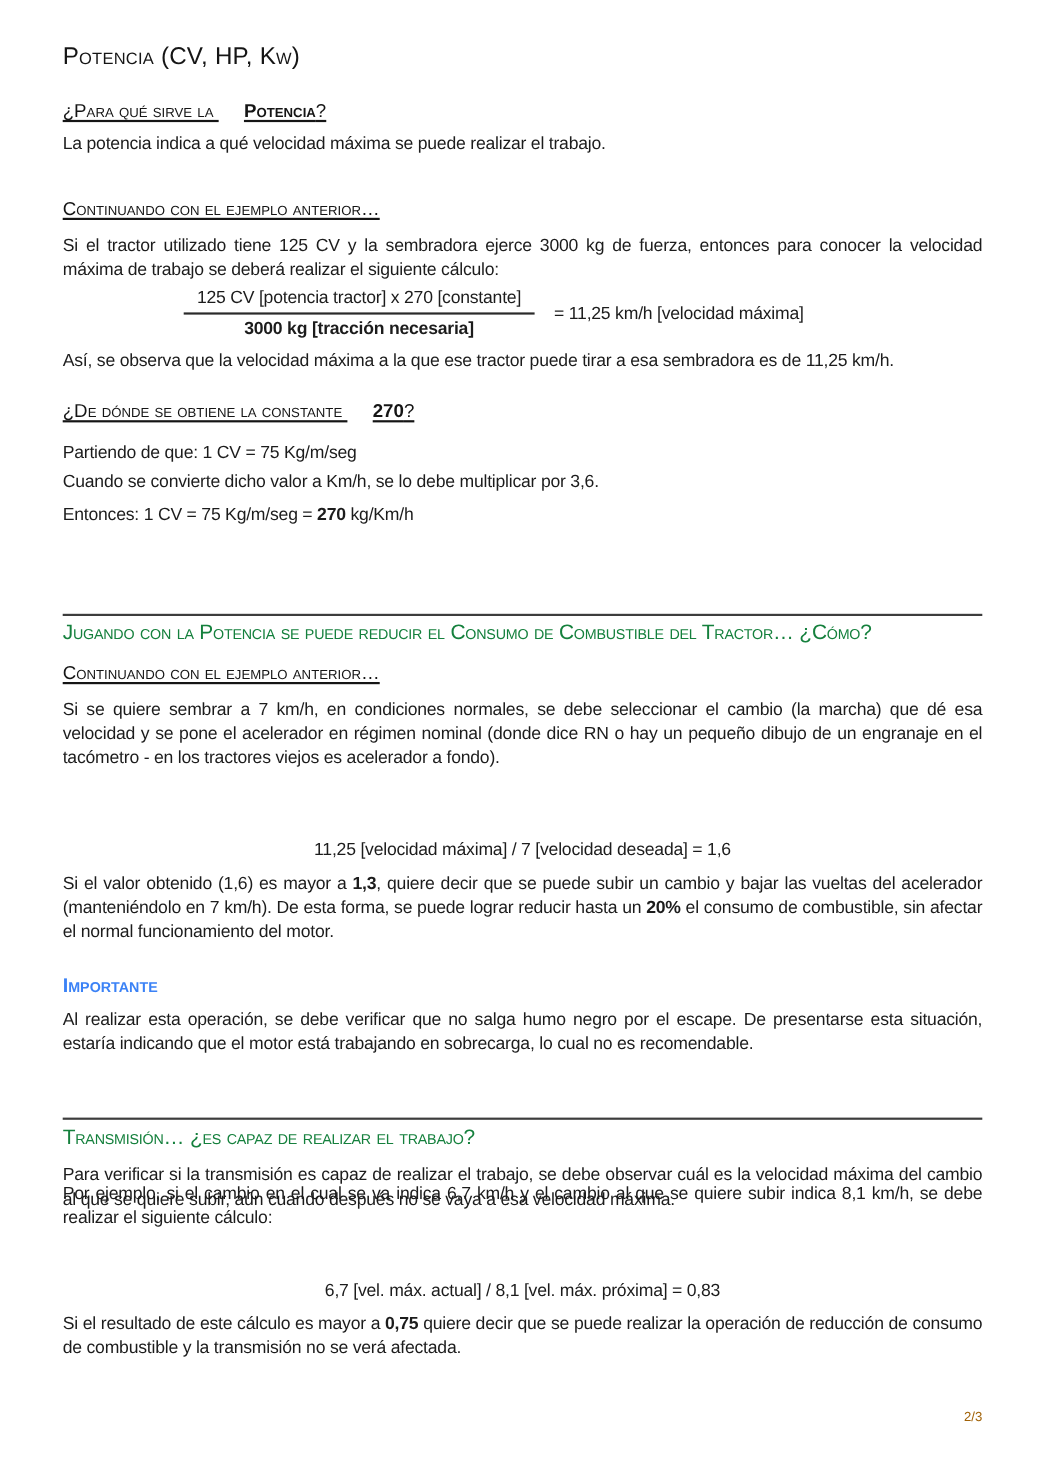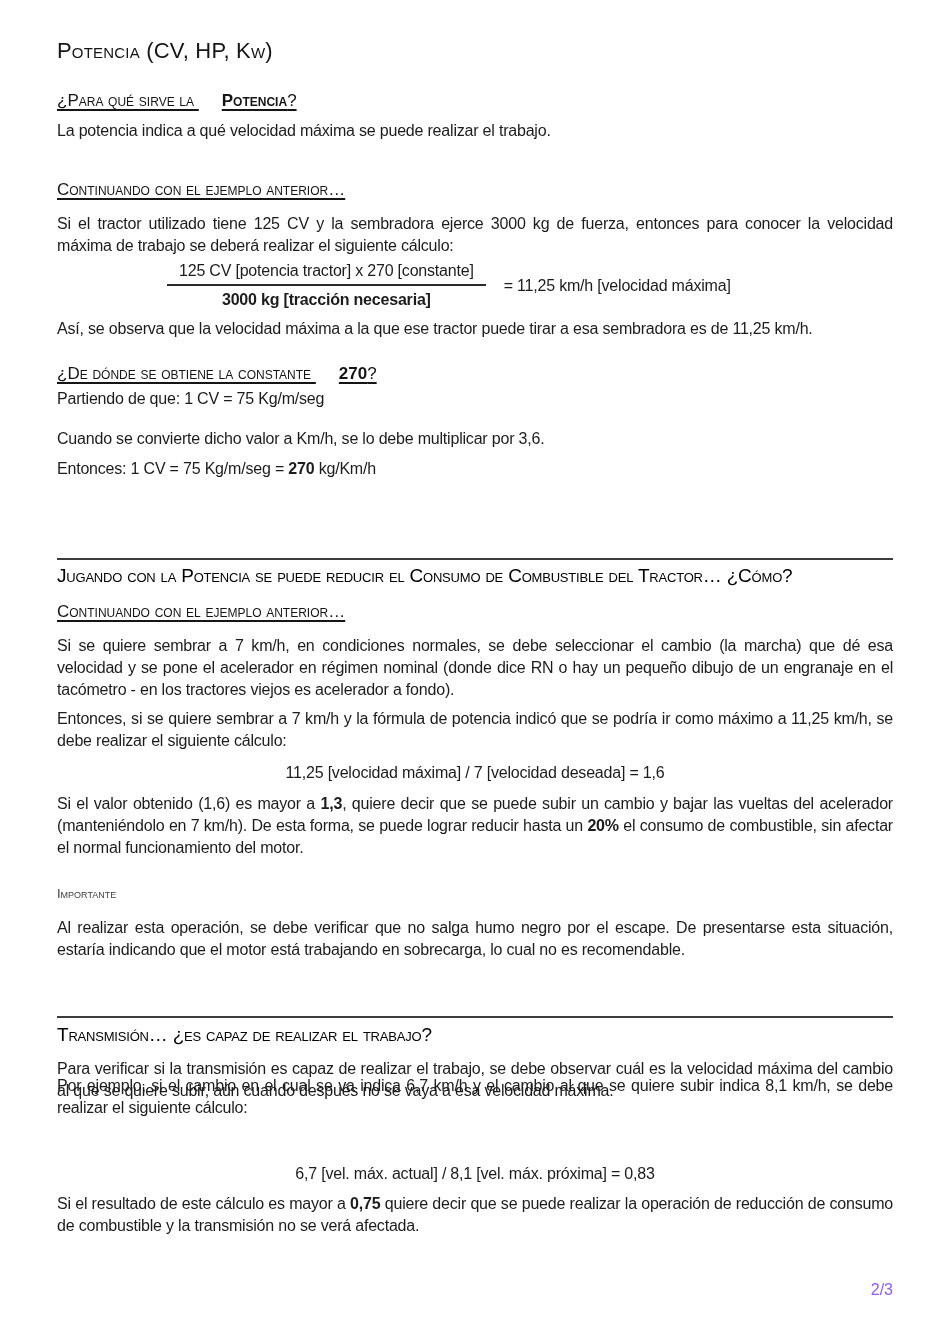--- a/index.html
+++ b/index.html
@@ -35,37 +35,37 @@
   }
   .subhead b { font-weight: 700; padding-left: 23px; }
 
   
   .section-head {
     font-size: 19px;
     font-variant: small-caps;
     font-weight: 400;
     letter-spacing: -0.2px;
     white-space: nowrap;
-    color: #000000;
+    color: #15803d;
   }
 
   
   .para {
     font-size: 16px;
     line-height: 22px;
     text-align: justify;
     letter-spacing: -0.2px;
   }
   .para b { font-weight: 700; }
 
   .important-head {
-    font-size: 13px;
+    font-size: 18px;
     font-variant: small-caps;
-    font-weight: 400;
-    color: #404040;
+    font-weight: 700;
+    color: #3b82f6;
   }
 
   
   .formula-row {
     display: flex;
     align-items: center;
     padding-left: 110px;
     font-size: 16px;
     letter-spacing: -0.2px;
   }
@@ -91,22 +91,22 @@
     left: 57px;
     right: 57px;
     margin: 0;
     border: none;
     border-top: 2px solid #3d3d3d;
   }
 
   .page-number {
     position: absolute;
     right: 57px;
-    font-size: 16px;
-    color: #8b5cf6;
+    font-size: 12px;
+    color: #a16207;
   }
 </style>
 </head>
 <body>
 
 <div class="page">
 
   <div class="blk doc-title" style="top:38px">Potencia (CV, HP, Kw)</div>
 
   <div class="blk subhead" style="top:91px"><span>¿Para qué sirve la </span><b>Potencia</b><span>?</span></div>
@@ -122,35 +122,34 @@
       <div class="frac-num">125 CV [potencia tractor] x 270 [constante]</div>
       <div class="frac-den">3000 kg [tracción necesaria]</div>
     </div>
     <div class="frac-result">= 11,25 km/h [velocidad máxima]</div>
   </div>
 
   <div class="blk para" style="top:318px">Así, se observa que la velocidad máxima a la que ese tractor puede tirar a esa sembradora es de 11,25 km/h.</div>
 
   <div class="blk subhead" style="top:364px"><span>¿De dónde se obtiene la constante </span><b>270</b><span>?</span></div>
 
-  <div class="blk para" style="top:388px">Partiendo de que: 1 CV = 75 Kg/m/seg</div>
+  <div class="blk para" style="top:401px">Partiendo de que: 1 CV = 75 Kg/m/seg</div>
 
   <div class="blk para" style="top:428px">Cuando se convierte dicho valor a Km/h, se lo debe multiplicar por 3,6.</div>
 
   <div class="blk para" style="top:458px"><span>Entonces: 1 CV = 75 Kg/m/seg = </span><b>270</b><span> kg/Km/h</span></div>
 
   <hr class="divider" style="top:558px">
 
   <div class="blk section-head" style="top:565px">Jugando con la Potencia se puede reducir el Consumo de Combustible del Tractor… ¿Cómo?</div>
 
   <div class="blk subhead" style="top:602px">Continuando con el ejemplo anterior…</div>
 
   <div class="blk para" style="top:635px">Si se quiere sembrar a 7 km/h, en condiciones normales, se debe seleccionar el cambio (la marcha) que dé esa velocidad y se pone el acelerador en régimen nominal (donde dice RN o hay un pequeño dibujo de un engranaje en el tacómetro - en los tractores viejos es acelerador a fondo).</div>
 
-  <div class="blk para" style="top:708px">Entonces, si se quiere sembrar a 7 km/h y la fórmula de potencia indicó que se podría ir como máximo a 11,25 km/h, se debe realizar el siguiente cálculo:</div>
 
   <div class="blk formula-center" style="top:762px">11,25 [velocidad máxima] / 7 [velocidad deseada] = 1,6</div>
 
   <div class="blk para" style="top:793px"><span>Si el valor obtenido (1,6) es mayor a </span><b>1,3</b><span>, quiere decir que se puede subir un cambio y bajar las vueltas del acelerador (manteniéndolo en 7 km/h). De esta forma, se puede lograr reducir hasta un </span><b>20%</b><span> el consumo de combustible, sin afectar el normal funcionamiento del motor.</span></div>
 
   <div class="blk important-head" style="top:886px">Importante</div>
 
   <div class="blk para" style="top:917px">Al realizar esta operación, se debe verificar que no salga humo negro por el escape. De presentarse esta situación, estaría indicando que el motor está trabajando en sobrecarga, lo cual no es recomendable.</div>
 
   <hr class="divider" style="top:1016px">

